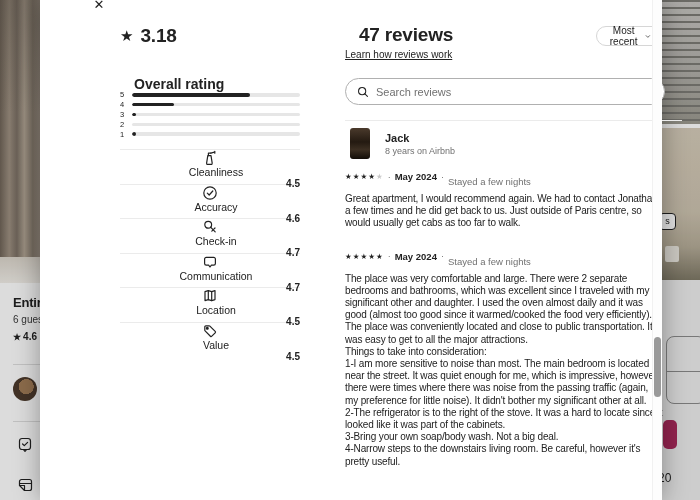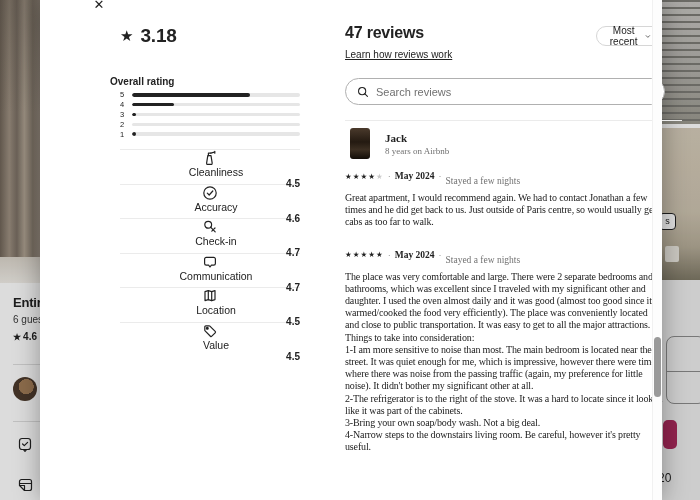--- a/index.html
+++ b/index.html
@@ -44,44 +44,44 @@
   .dim { position:absolute; inset:0; background:rgba(0,0,0,.13); }
   
   .modal { position:absolute; left:40px; top:0; width:622px; height:500px; background:#fff;
       box-shadow:0 0 24px rgba(0,0,0,.35); }
   .close-btn { position:absolute; left:49px; top:-5px; width:20px; height:20px; border:none; background:none;
       font-size:13px; color:#222; cursor:pointer; line-height:20px; text-align:center; padding:0; }
   
   .score-row { position:absolute; left:80px; top:25px; display:flex; align-items:center; gap:7px; }
   .score-row .star { font-size:15px; }
   .score-row .score { font-size:19px; font-weight:bold; letter-spacing:-.2px; }
-  .overall-label { position:absolute; left:70px; top:76px; font-size:10px; font-weight:bold; }
+  .overall-label { position:absolute; left:94px; top:76px; font-size:14px; font-weight:bold; }
   .histogram { position:absolute; left:80px; top:90px; width:180px; }
   .hrow { display:flex; align-items:center; height:9.8px; }
   .hlabel { width:8px; font-size:7.5px; color:#222; }
   .htrack { flex:1; height:3.5px; margin-left:4px; background:#e6e6e6; border-radius:2px; overflow:hidden; }
   .hfill { display:block; height:100%; background:#222; border-radius:2px; }
   .categories { position:absolute; left:80px; top:149px; width:180px; }
   .crow { display:flex; align-items:center; height:34.5px; border-top:1px solid #ebebeb;flex-direction:column; }
   .cicon { width:16px; height:16px; display:inline-flex; }
   .cicon svg { width:16px; height:16px; }
   .clabel { margin-left:12px; font-size:10.5px; }
   .cval { margin-left:auto; font-size:10px; font-weight:bold; }
   
-  .rv-title { position:absolute; left:305px; top:24px; font-size:16px; font-weight:bold; letter-spacing:-.2px; }
+  .rv-title { position:absolute; left:319px; top:24px; font-size:19px; font-weight:bold; letter-spacing:-.2px; }
   .rv-link { position:absolute; left:305px; top:49px; font-size:10px; color:#222; text-decoration:underline; cursor:pointer; }
   .sort-btn { position:absolute; left:556px; top:26px; height:20px; padding:0 10px; display:flex; align-items:center; gap:5px;
       border:1px solid #d6d6d6; border-radius:12px; background:#fff; font-size:10px; color:#222; cursor:pointer; }
   .search-wrap { position:absolute; left:305px; top:78px; width:320px; height:27px; border:1px solid #b0b0b0;
       border-radius:14px; display:flex; align-items:center; padding:4px 11px; gap:7px; background:#fff; }
   .search-wrap input { border:none; outline:none; flex:1; font-size:11px; font-family:inherit; color:#222; background:none; }
   .search-wrap input::placeholder { color:#717171; }
   .rv-div { position:absolute; left:305px; top:120px; width:337px; height:1px; background:#ebebeb; }
   .reviews { position:absolute; left:305px; top:128px; width:318px; }
-  .review { margin-bottom:16px;font-family:Liberation Serif, serif; }
+  .review { margin-bottom:16px; }
   .rhead { display:flex; align-items:center; gap:10px; }
   .avatar { width:30px; height:30px; border-radius:50%; flex:0 0 auto; cursor:pointer; }
   .review.r0 .avatar { width:20px; height:31px; border-radius:3px; margin:0 5px;
       background:linear-gradient(180deg,#4a3a2c 0%, #241a11 45%, #3c2f22 70%, #120d08 100%); }
   .review.r1 .avatar { background:radial-gradient(circle at 50% 38%, #c9a68a 0 28%, #43434a 29% 68%, #b9bdc4 69% 100%); }
   .rname { font-size:11px; font-weight:bold; }
   .rsub { font-size:9px; color:#717171; margin-top:2px; }
   .rmeta { display:flex; align-items:center; gap:4px; margin-top:7px; }
   .rstars { font-size:7.5px; letter-spacing:1px; }
   .rstars .off { color:#c9c9c9; }

